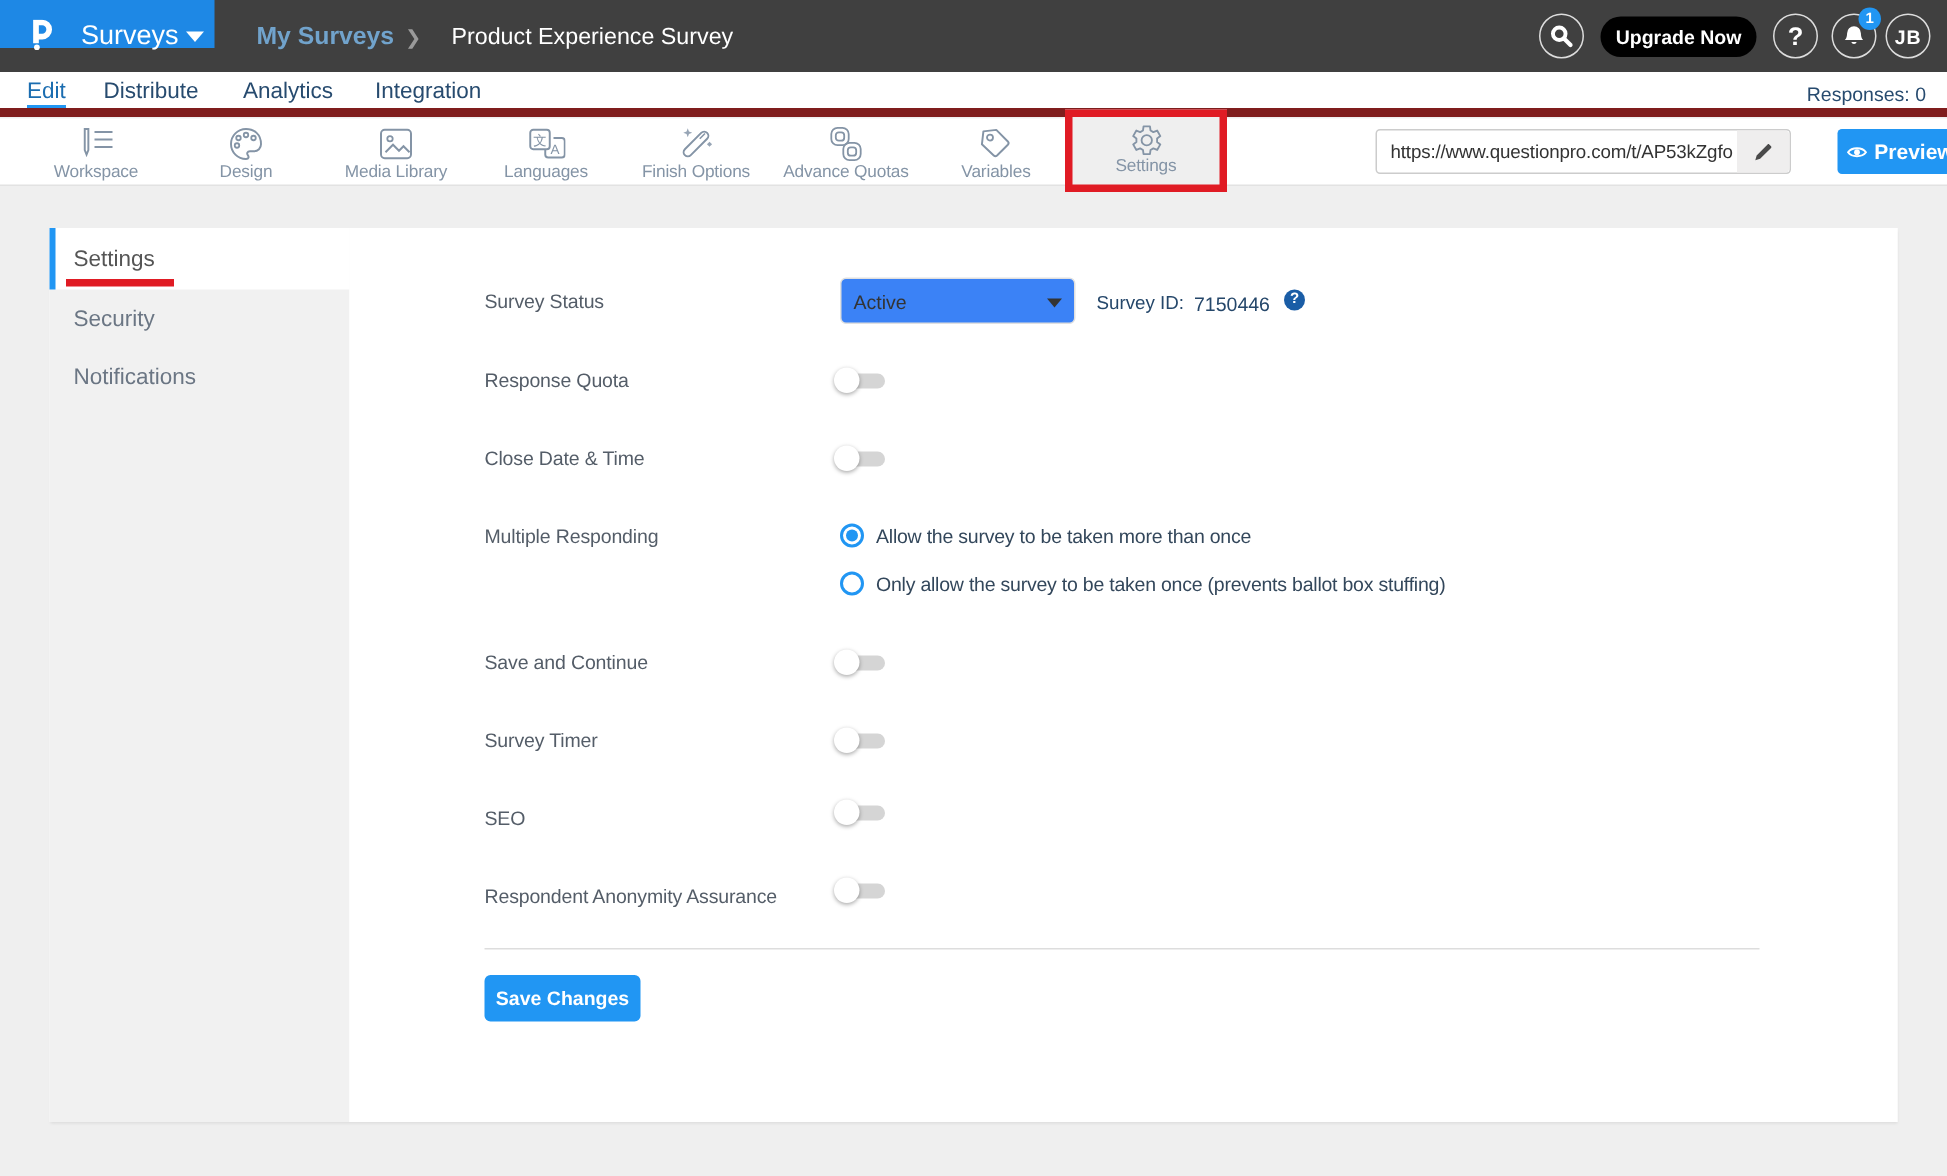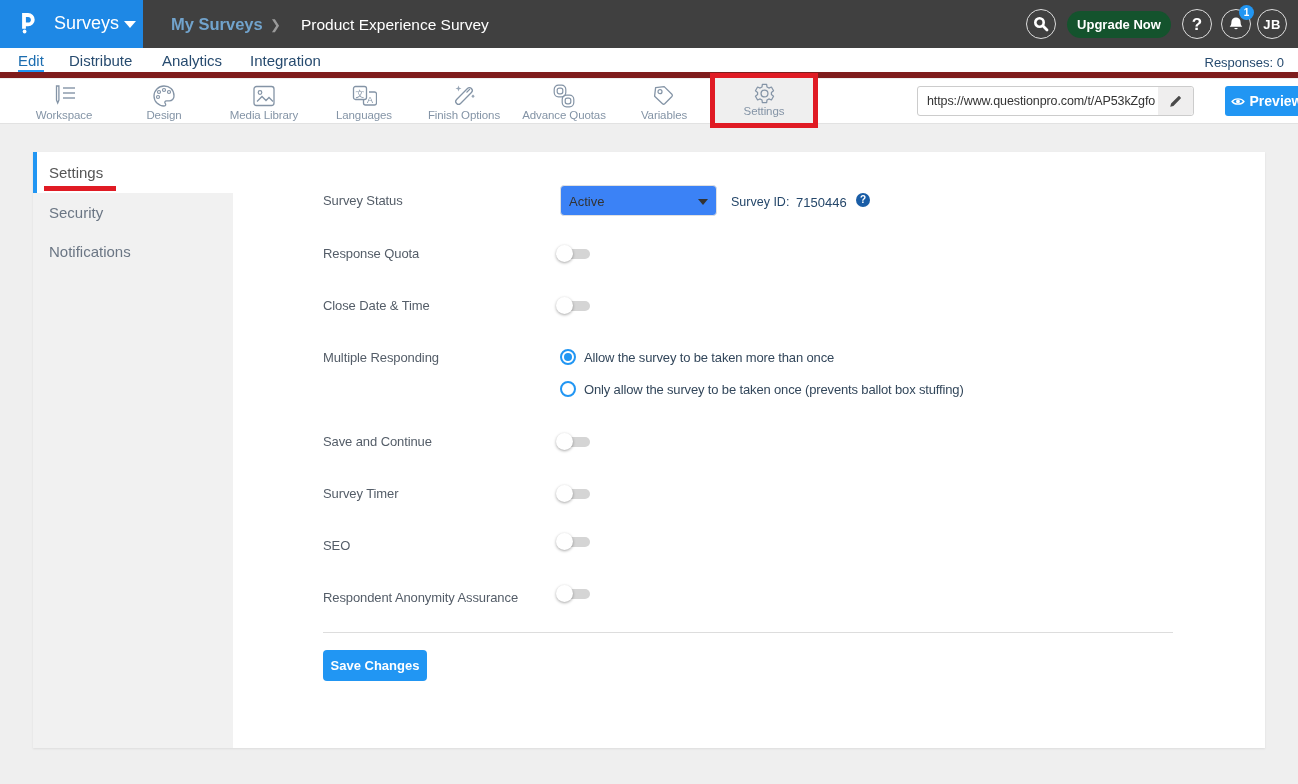--- a/index.html
+++ b/index.html
@@ -2,31 +2,31 @@
 <html><head>
 <meta charset="utf-8">
 <style>
 * { margin:0; padding:0; box-sizing:border-box; }
 html,body { width:1298px; height:784px; overflow:hidden; background:#efefef;
   font-family:"Liberation Sans", sans-serif; }
 #page { position:relative; width:1298px; height:784px; }
 
 
 #topbar { position:absolute; left:0; top:0; width:1298px; height:48px; background:#404040; }
-#logo { position:absolute; left:0; top:0; width:143px; height:48px; background:#1e88e5; }
+#logo { position:absolute; left:0; top:0; width:143px; height:32px; background:#1e88e5; }
 #logo svg { position:absolute; }
 #logo .t { position:absolute; left:54px; top:13px; color:#fff; font-size:18px; }
 #logo .caret { position:absolute; left:124px; top:21px; width:0; height:0;
   border-left:6px solid transparent; border-right:6px solid transparent; border-top:7px solid #fff; }
 .crumb1 { position:absolute; left:171px; top:15px; color:#71a3cc; font-size:16.5px;font-weight:bold; }
 .crumbsep { position:absolute; left:270px; top:17px; color:#9a9a9a; font-size:13px; }
 .crumb2 { position:absolute; left:301px; top:16px; color:#fff; font-size:15.5px;text-align:center; }
 .circbtn { position:absolute; top:9px; width:30px; height:30px; border:1px solid #ddd;
   border-radius:50%; color:#fff; text-align:center; }
-#upgrade { position:absolute; left:1067px; top:11px; width:104px; height:27px; background:#14532d;
+#upgrade { position:absolute; left:1067px; top:11px; width:104px; height:27px; background:#000000;
   border-radius:14px; color:#fff; font-size:13px; font-weight:bold; text-align:center; line-height:27px; }
 #q-circ { left:1182px; font-size:17px; font-weight:bold; line-height:29px; }
 #bell-circ { left:1221px; }
 #jb-circ { left:1257px; font-size:13px; font-weight:bold; line-height:29px; letter-spacing:0.5px; }
 #search-circ { left:1026px; }
 #bell-badge { position:absolute; left:1239px; top:5px; width:15px; height:15px; background:#2196f3;
   border-radius:50%; color:#fff; font-size:10px; font-weight:bold; text-align:center; line-height:15px; }
 
 
 #tabrow { position:absolute; left:0; top:48px; width:1298px; height:30px; background:#fff;

